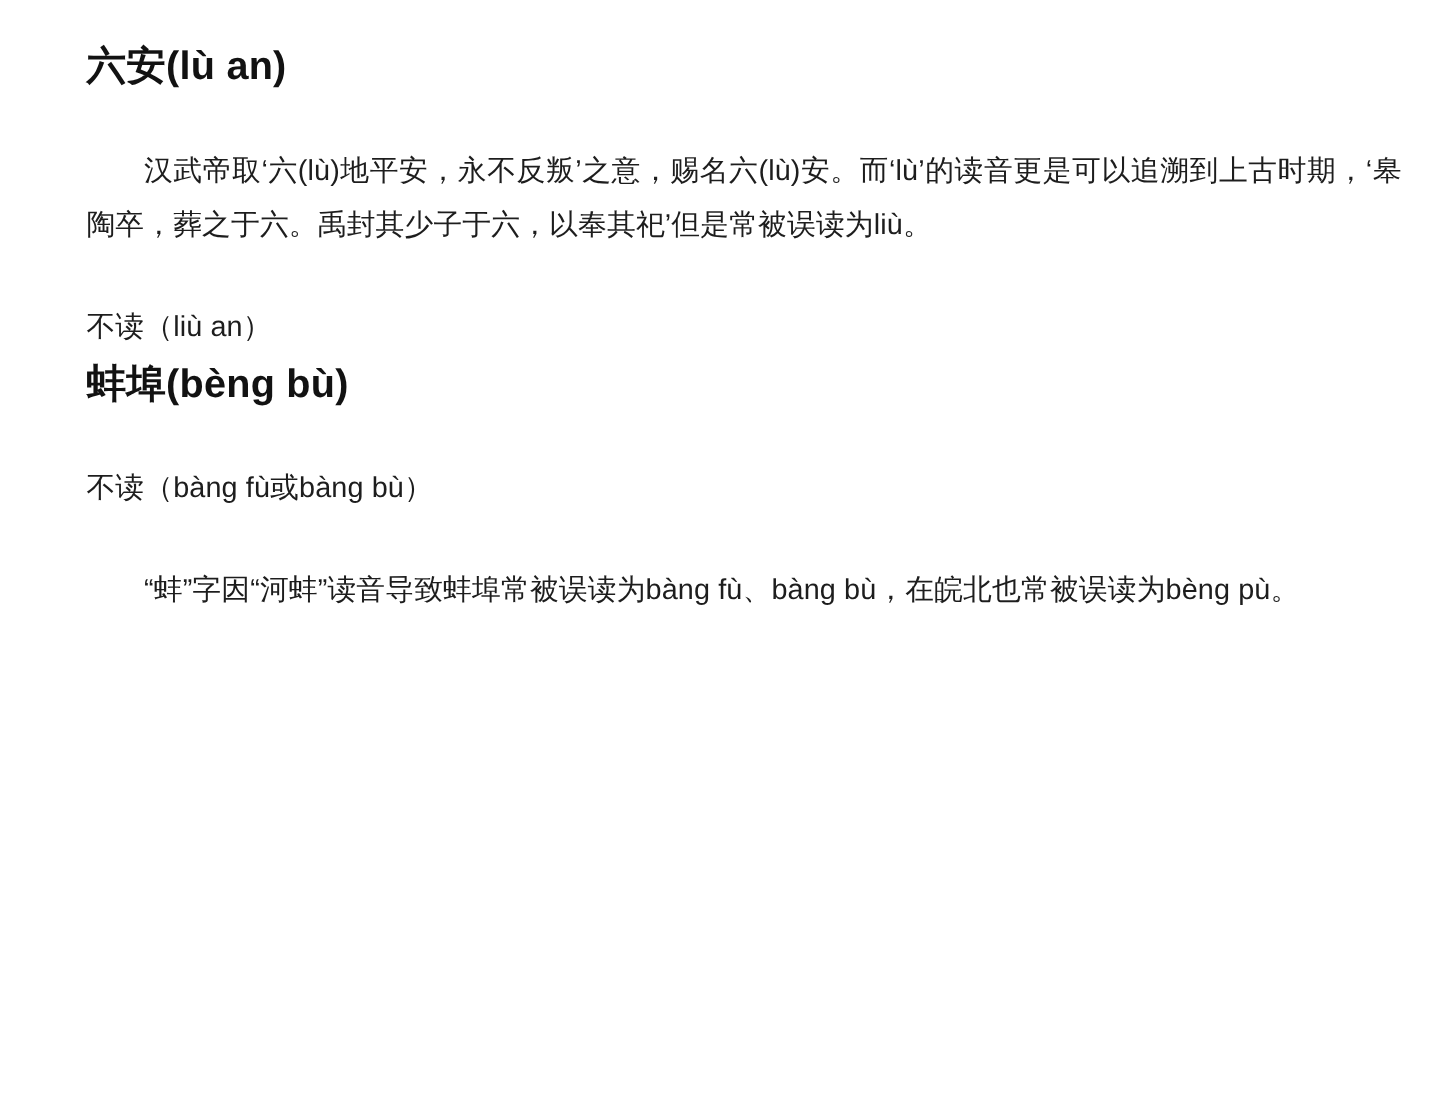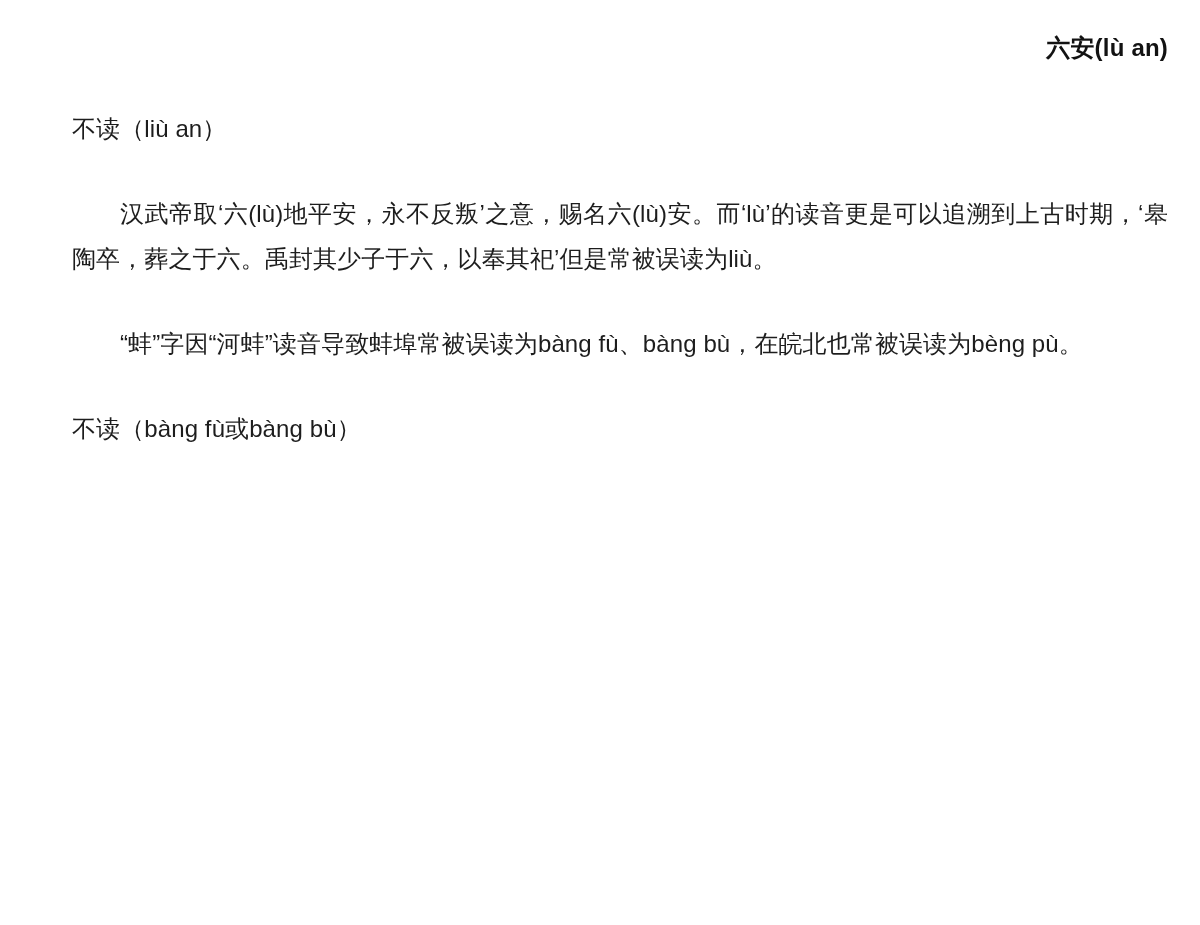--- a/index.html
+++ b/index.html
@@ -18,28 +18,27 @@
     width: 1200px;
     height: 925px;
     box-sizing: border-box;
     padding: 30px 40px 0 72px;
     background: #fff;
   }
   .article {
     width: 1096px;
   }
   h2.section-heading {
-    font-size: 24px;
+    font-size: 33px;
     font-weight: bold;
     line-height: 1.5;
     margin: 0;
     padding: 0;
     color: #121212;
     letter-spacing: 0.2px;
-    text-align: right;
   }
   .heading-block-first {
     margin-top: 14px;
   }
   .heading-block {
     margin-top: 52px;
   }
   p.para {
     font-size: 24px;
     line-height: 1.88;
@@ -59,24 +58,25 @@
   }
 </style>
 </head>
 <body>
 
 <div class="page">
   <div class="article">
 
     <h2 class="section-heading heading-block-first">六安(lù an)</h2>
 
+    <p class="para body">汉武帝取‘六(lù)地平安，永不反叛’之意，赐名六(lù)安。而‘lù’的读音更是可以追溯到上古时期，‘皋陶卒，葬之于六。禹封其少子于六，以奉其祀’但是常被误读为liù。</p>
+
     <p class="para sub">不读（liù an）</p>
 
-    <p class="para body">汉武帝取‘六(lù)地平安，永不反叛’之意，赐名六(lù)安。而‘lù’的读音更是可以追溯到上古时期，‘皋陶卒，葬之于六。禹封其少子于六，以奉其祀’但是常被误读为liù。</p>
 
+    <h2 class="section-heading heading-block">蚌埠(bèng bù)</h2>
 
+    <p class="para sub">不读（bàng fù或bàng bù）</p>
 
     <p class="para body">“蚌”字因“河蚌”读音导致蚌埠常被误读为bàng fù、bàng bù，在皖北也常被误读为bèng pù。</p>
-
-    <p class="para sub">不读（bàng fù或bàng bù）</p>
 
   </div>
 </div>
 
 </body></html>

